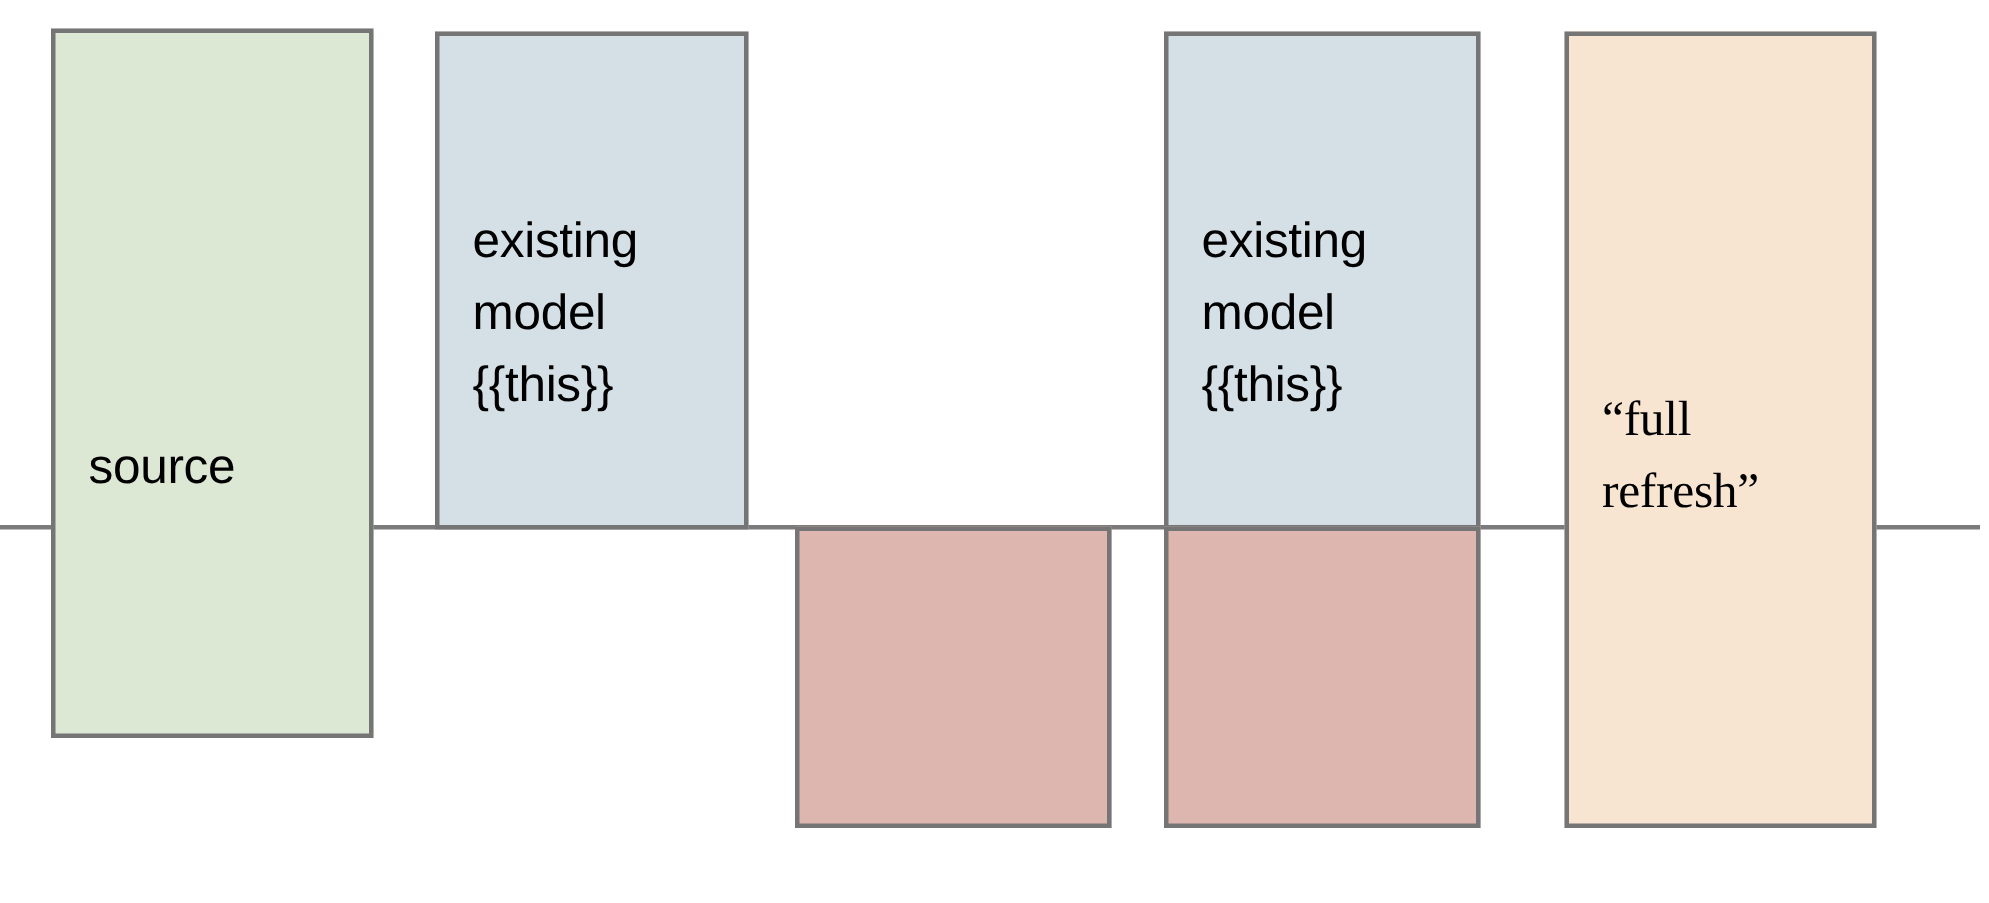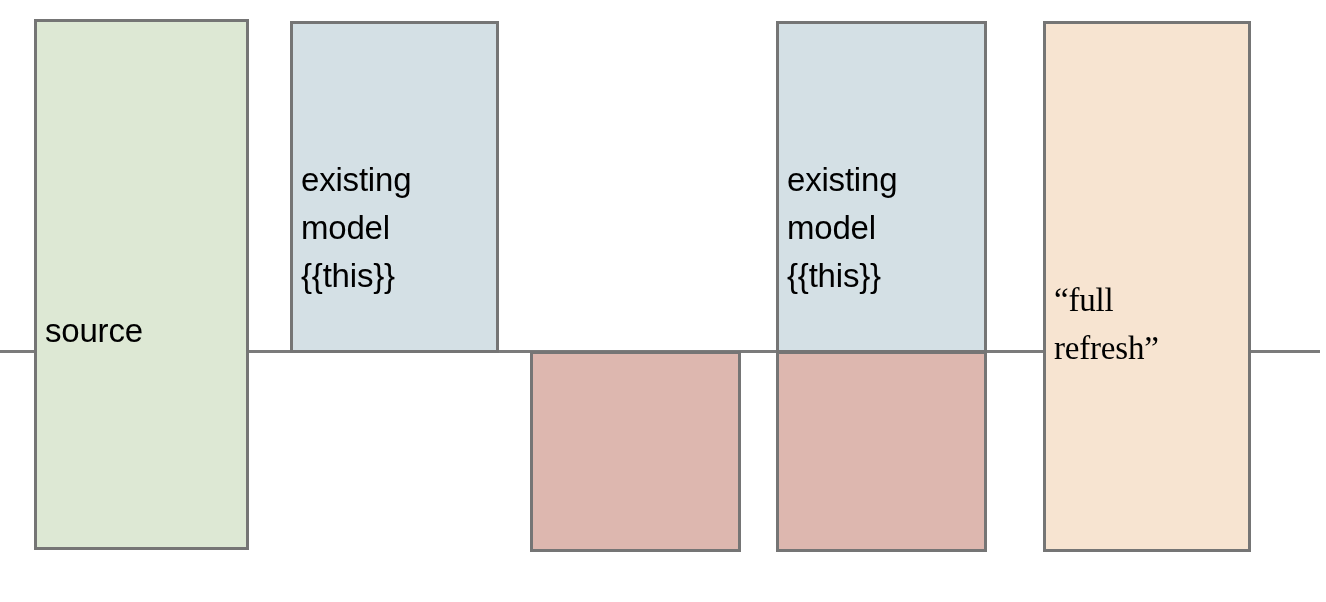--- a/index.html
+++ b/index.html
@@ -34,36 +34,35 @@
   
   .block {
     position: absolute;
     box-sizing: border-box;
     border: 3px solid #757575;
     background: #ffffff;
   }
 
   .block .label {
     position: absolute;
-    left: 8px;
+    left: 22px;
     right: 8px;
     font-size: 33px;
     line-height: 48px;
     color: #000000;
     white-space: pre-line;
     letter-spacing: -0.2px;
-    margin-top: 20px;
   }
 
   
   #block-source {
     left: 34px;
     top: 19px;
     width: 215px;
-    height: 531px;
+    height: 473px;
     background: #dde8d4;
     z-index: 3;
   }
   #block-source .label {
     top: 265px;
   }
 
   #block-existing-model-1 {
     left: 290px;
     top: 21px;

